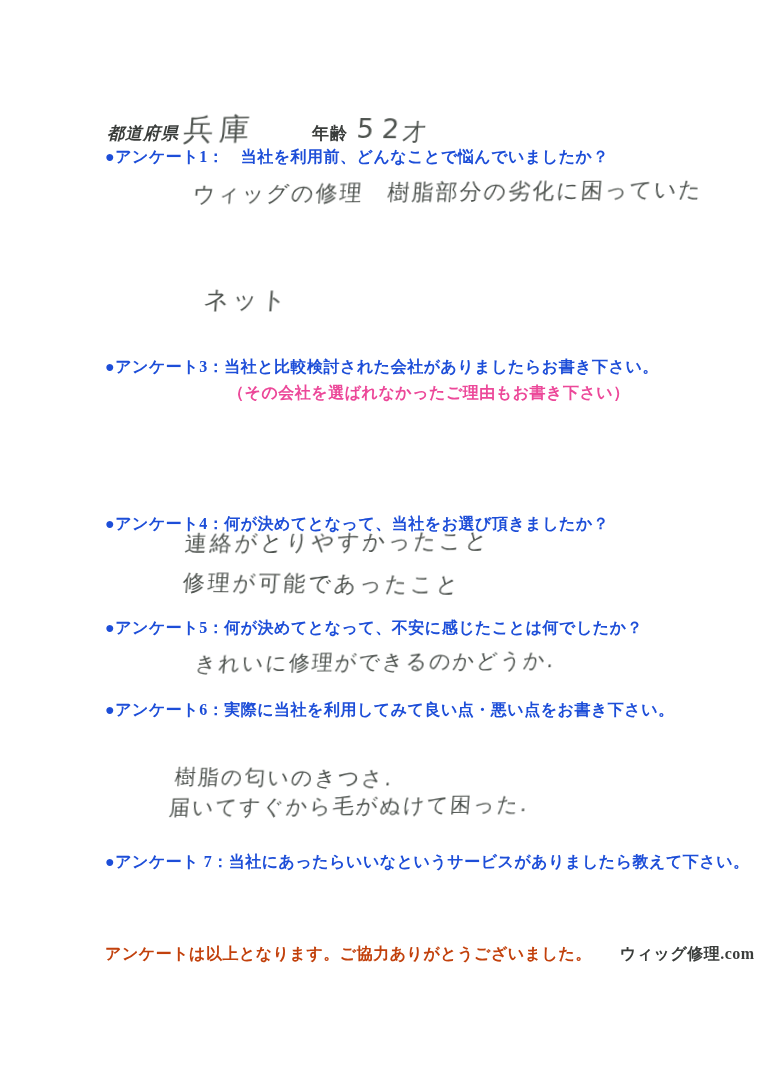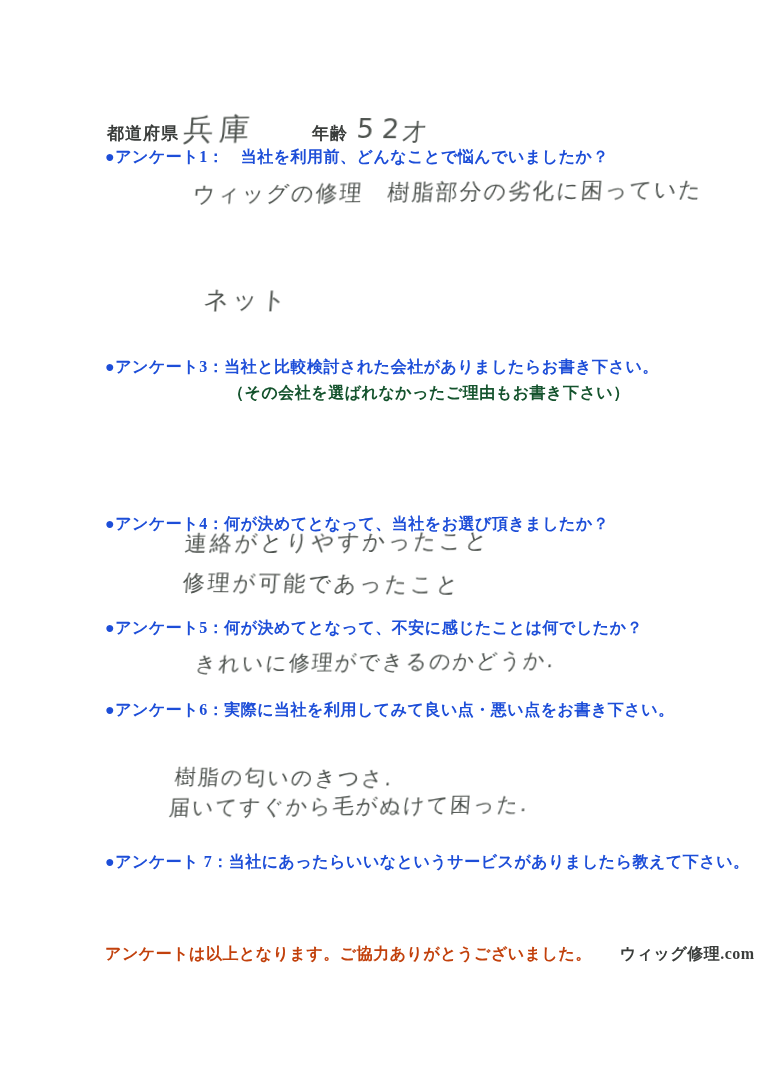--- a/index.html
+++ b/index.html
@@ -20,21 +20,21 @@
     position: absolute;
     left: 105px;
     color: #1d4ed8;
     font-weight: bold;
     font-size: 16px;
     letter-spacing: 0.5px;
     white-space: nowrap;
   }
   .printed-note {
     position: absolute;
-    color: #14532d;
+    color: #ec4899;
     font-weight: bold;
     font-size: 16px;
     letter-spacing: 0.5px;
     white-space: nowrap;
   }
   
   .hand {
     position: absolute;
     font-family: "DejaVu Sans", sans-serif;
     color: #4e534f;
@@ -50,21 +50,21 @@
   .footer-row { position: absolute; top: 944px; left: 105px; white-space: nowrap; }
   .footer-text { color: #c2410c; font-weight: bold; font-size: 16px; letter-spacing: 0.5px; }
   .site-name { margin-left: 28px; color: #3a3d3b; font-weight: bold; font-size: 16px; letter-spacing: 0.5px; }
 </style>
 </head>
 <body>
 
 <div class="page">
 
   <div class="header-row">
-    <span class="header-label" style="left:107px;">都道府県</span>
+    <span class="header-label" style="left:107px;font-style:italic;">都道府県</span>
     <span class="hand" style="left:185px; top:-6px; font-size:30px; letter-spacing:6px;">兵庫</span>
     <span class="header-label" style="left:312px;">年齢</span>
     <span class="hand small-tilt" style="left:358px; top:-3px; font-size:27px; letter-spacing:8px;">52</span>
     <span class="hand" style="left:404px; top:1px; font-size:23px;">才</span>
   </div>
 
   <div class="printed" style="top:147px;">●アンケート1：　当社を利用前、どんなことで悩んでいましたか？</div>
   <div class="hand" style="top:180px; left:194px; font-size:22px; letter-spacing:2px;">ウィッグの修理　樹脂部分の劣化に困っていた</div>
 
   <div class="hand small-tilt" style="top:283px; left:205px; font-size:25px; letter-spacing:3px;">ネット</div>

